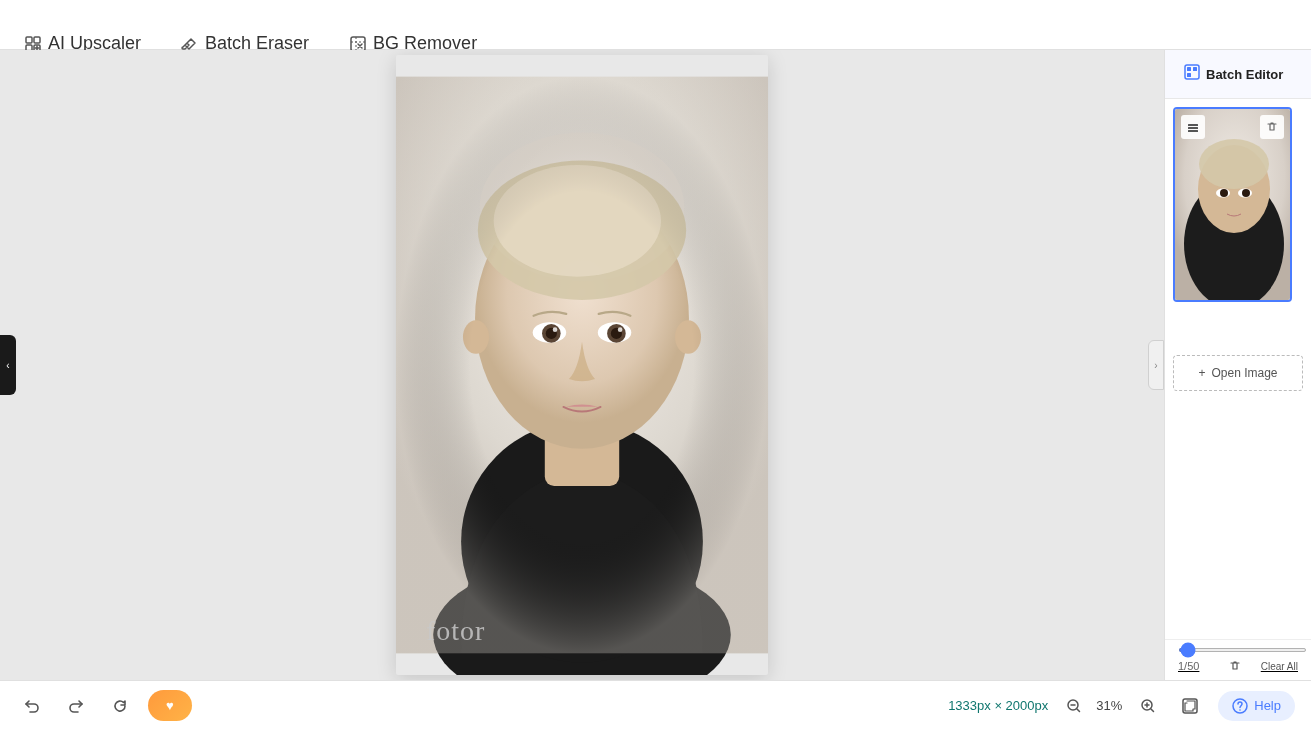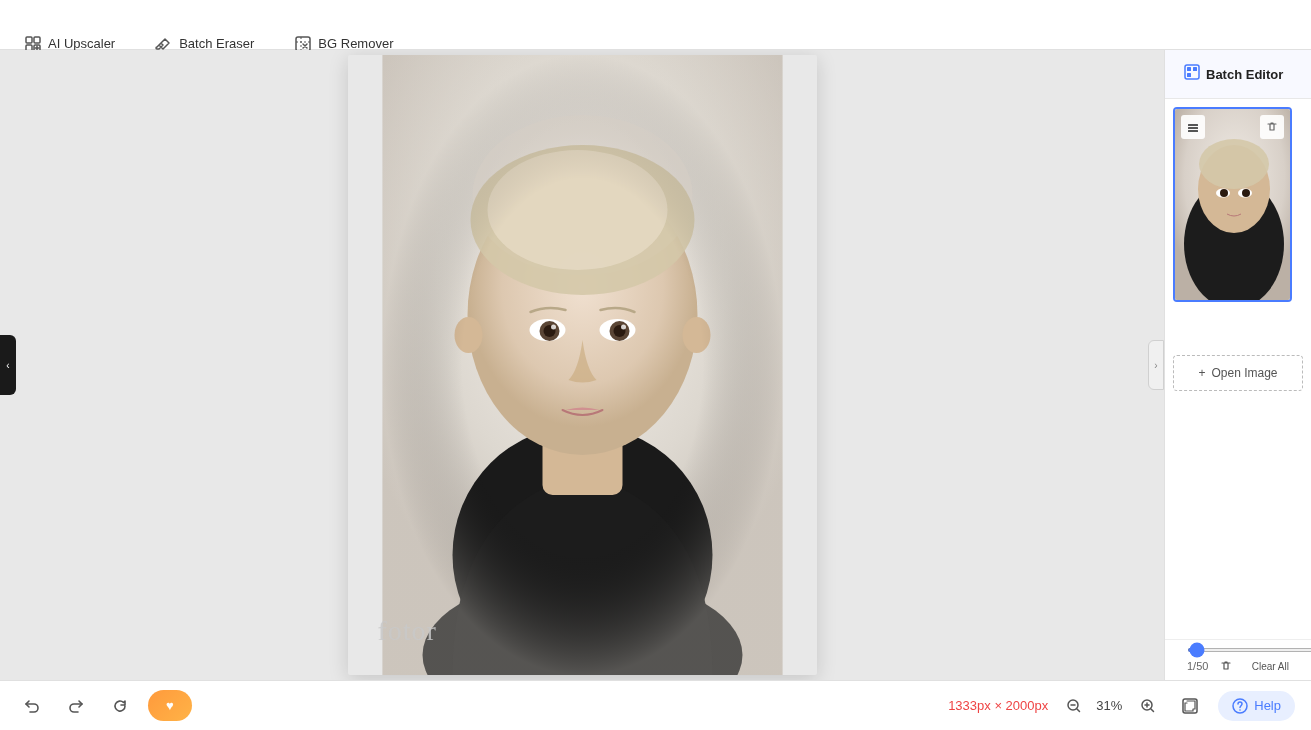--- a/index.html
+++ b/index.html
@@ -13,21 +13,21 @@
       background: #fff;
       border-bottom: 1px solid #e0e0e0;
       padding: 0 16px;
       gap: 24px;
       flex-shrink: 0;
     }
     .nav-item {
       display: flex;
       align-items: center;
       gap: 6px;
-      font-size: 13px;
+      font-size: 18px;
       color: #333;
       cursor: pointer;
       padding: 6px 8px;
       border-radius: 4px;
       margin-top: 38px;
     }
     .nav-icon {
       width: 18px;
       height: 18px;
       display: flex;
@@ -60,21 +60,21 @@
       display: flex;
       align-items: center;
       justify-content: center;
       background: #e8e8e8;
       position: relative;
       overflow: hidden;
     }
 
     .canvas-image-container {
       position: relative;
-      width: 469px;
+      width: 372px;
       height: 620px;
       border-radius: 2px;
       overflow: hidden;
       box-shadow: 0 4px 20px rgba(0,0,0,0.15);
     }
 
     .fotor-watermark {
       position: absolute;
       bottom: 28px;
       left: 30px;
@@ -196,22 +196,23 @@
       display: flex;
       align-items: center;
       justify-content: center;
       cursor: pointer;
       color: #888;
       font-size: 10px;
     }
 
     
     .right-panel-bottom {
-      padding: 8px 22px;
+      padding: 8px 13px;
       border-top: 1px solid #eee;
+      text-decoration: underline;
     }
 
     .slider-row {
       display: flex;
       align-items: center;
       gap: 6px;
       margin-bottom: 8px;
     }
 
     .bottom-actions {
@@ -272,21 +273,21 @@
       gap: 6px;
     }
 
     .spacer { flex: 1; }
 
     .image-info {
       display: flex;
       align-items: center;
       gap: 10px;
       font-size: 13px;
-      color: #ef4444;
+      color: #0f766e;
     }
 
     .zoom-controls {
       display: flex;
       align-items: center;
       gap: 8px;
     }
     .zoom-btn {
       width: 28px;
       height: 28px;

